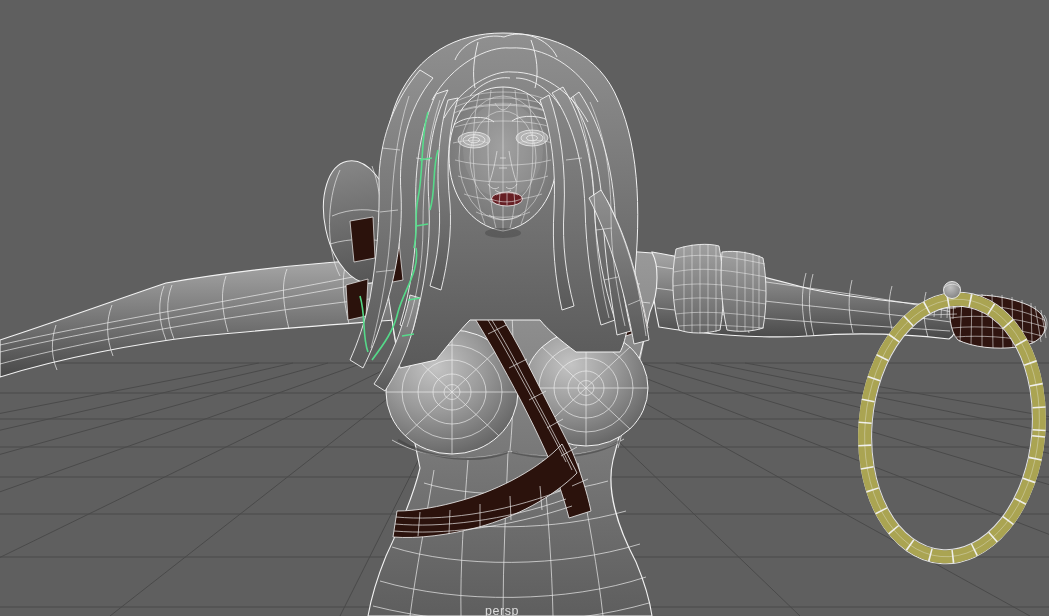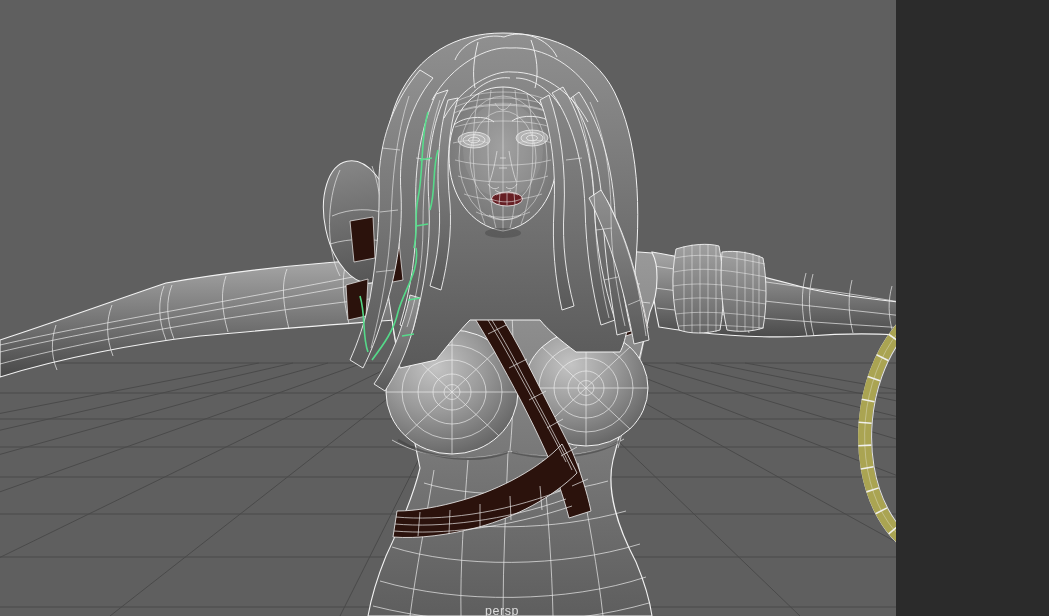--- a/index.html
+++ b/index.html
@@ -1,16 +1,16 @@
 <!DOCTYPE html>
 <html><head>
 <meta charset="utf-8">
 <style>
   html,body{margin:0;padding:0;background:#2b2b2b;}
-  .viewport{position:relative;width:896px;height:616px;overflow:hidden;}
+  .viewport{position:relative;width:1049px;height:616px;overflow:hidden;}
   svg{display:block;}
   text{font-family:"Liberation Sans","DejaVu Sans",sans-serif;}
 </style>
 </head>
 <body>
 
 <div class="viewport">
 <svg width="1049" height="616" viewBox="0 0 1049 616">
   <defs>
     <linearGradient id="gArm" x1="0" y1="0" x2="0" y2="1">

